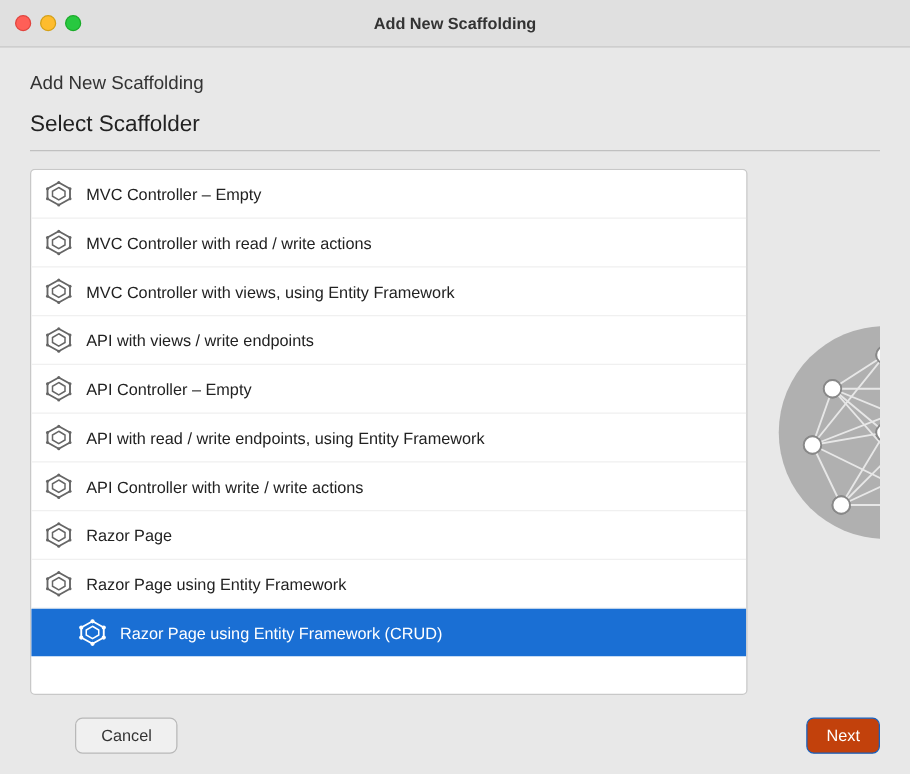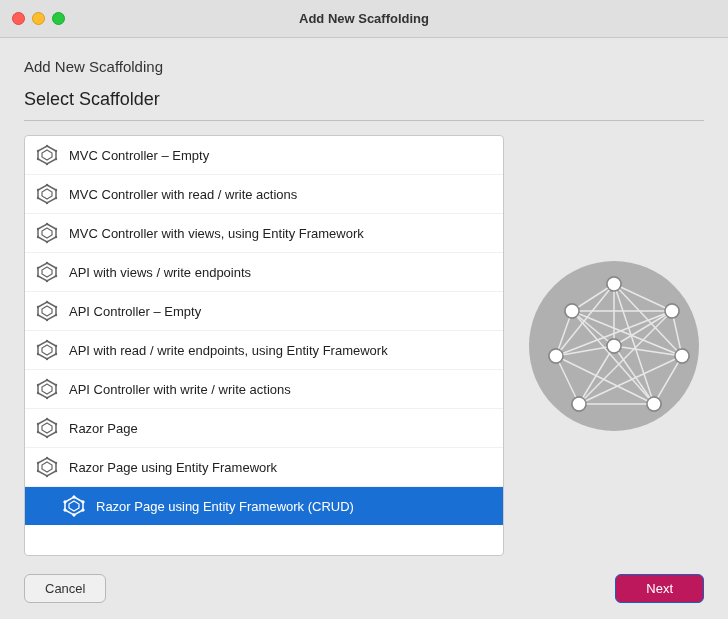--- a/index.html
+++ b/index.html
@@ -76,21 +76,21 @@
     }
 
     .content-area {
       display: flex;
       flex: 1;
       gap: 20px;
       overflow: hidden;
     }
 
     .scaffolder-list {
-      width: 480px;
+      width: 574px;
       background: white;
       border: 1px solid #c8c8c8;
       border-radius: 4px;
       overflow-y: auto;
       flex-shrink: 0;
     }
 
     .list-item {
       display: flex;
       align-items: center;
@@ -147,33 +147,34 @@
       margin-top: 4px;
     }
 
     .btn {
       padding: 6px 20px;
       border-radius: 6px;
       font-size: 13px;
       cursor: pointer;
       border: none;
       font-family: inherit;
+      margin-left: 36px;
     }
 
     .btn-cancel {
       background: #f0f0f0;
       color: #333;
       border: 1px solid #b8b8b8;
     }
 
     .btn-next {
-      background: #be185d;
+      background: #c2410c;
       color: white;
       border: 1px solid #1560be;
-      padding: 6px 30px;
+      padding: 6px 15px;
     }
   </style>
 </head>
 <body>
 
 <div class="title-bar">
   <div class="traffic-lights">
     <div class="traffic-light tl-red"></div>
     <div class="traffic-light tl-yellow"></div>
     <div class="traffic-light tl-green"></div>

